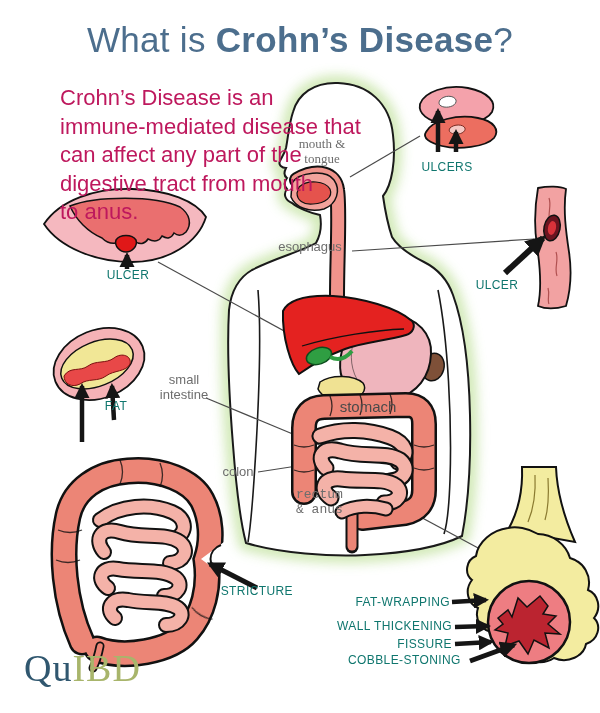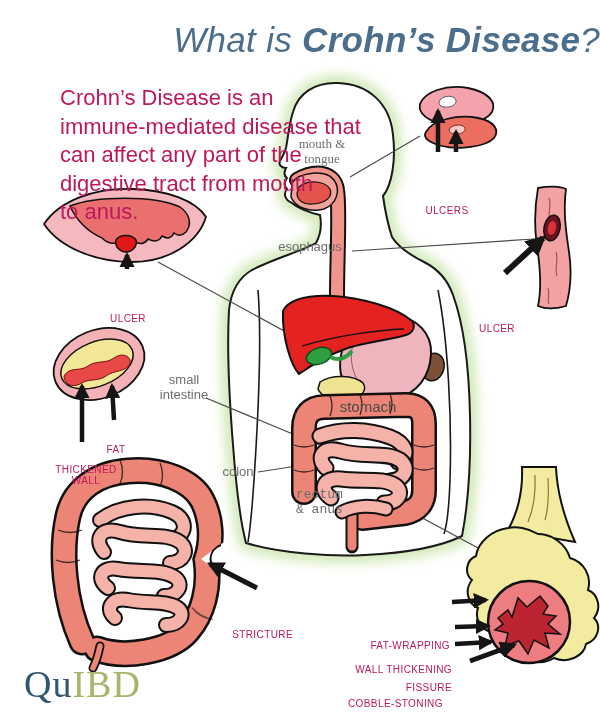--- a/index.html
+++ b/index.html
@@ -1,31 +1,31 @@
 <!DOCTYPE html>
 <html><head>
 <meta charset="utf-8">
 <style>
   html,body{margin:0;padding:0;background:#fff;}
   .canvas{position:relative;width:600px;height:713px;background:#fff;overflow:hidden;
           font-family:"Liberation Sans",sans-serif;}
   .scene{position:absolute;left:0;top:0;}
-  .title{position:absolute;left:0;top:20px;width:100%;text-align:right;
-         font-size:35px;color:#4c6e8d;letter-spacing:.3px;font-style:italic;}
+  .title{position:absolute;left:0;top:20px;width:100%;text-align:center;
+         font-size:35px;color:#4c6e8d;letter-spacing:.3px;}
   .title b{font-weight:700;}
   .intro{position:absolute;left:60px;top:84px;font-size:22px;color:#be185d;
          line-height:1.3;white-space:pre-line;}
   .lbl{position:absolute;white-space:pre-line;line-height:1.12;}
   .anat{color:#6d6d6d;font-size:13px;text-align:center;}
   .anat.big{font-size:15px;color:#4a4a4a;}
-  .path-lbl{color:#be185d;font-size:10px;letter-spacing:.4px;text-align:center;margin-top:44px;}
+  .path-lbl{color:#0f766e;font-size:12px;letter-spacing:.4px;text-align:center;}
   .r{text-align:right;}
   .l{text-align:left;font-family:Liberation Mono, monospace;}
   .logo{position:absolute;left:24px;top:646px;font-family:"Liberation Serif",serif;
-        font-size:38px;letter-spacing:1px;margin-top:16px;}
+        font-size:38px;letter-spacing:1px;}
   .logo .qu{color:#30576f;}
   .logo .ibd{color:#a8b56b;}
 </style>
 </head>
 <body>
 
 <div class="canvas">
 
   <svg class="scene" width="600" height="713" viewBox="0 0 600 713">
     <defs>
@@ -181,22 +181,20 @@
   <div class="lbl anat" style="left:142px;top:373px;width:84px;">small
 intestine</div>
   <div class="lbl anat" style="left:207px;top:465px;width:62px;">colon</div>
   <div class="lbl anat l" style="left:296px;top:488px;width:70px;text-align:left;">rectum
 &amp; anus</div>
 
   <div class="lbl path-lbl" style="left:415px;top:161px;width:64px;">ULCERS</div>
   <div class="lbl path-lbl" style="left:470px;top:279px;width:54px;">ULCER</div>
   <div class="lbl path-lbl" style="left:97px;top:269px;width:62px;">ULCER</div>
   <div class="lbl path-lbl" style="left:94px;top:400px;width:44px;">FAT</div>
-  <div class="lbl path-lbl" style="left:34px;top:420px;width:104px;">THICKENED
-WALL</div>
   <div class="lbl path-lbl" style="left:199px;top:585px;width:94px;text-align:right;">STRICTURE</div>
   <div class="lbl path-lbl r" style="left:338px;top:596px;width:112px;text-align:right;">FAT-WRAPPING</div>
   <div class="lbl path-lbl r" style="left:328px;top:620px;width:124px;">WALL THICKENING</div>
   <div class="lbl path-lbl r" style="left:358px;top:638px;width:94px;text-align:right;">FISSURE</div>
   <div class="lbl path-lbl r" style="left:348px;top:654px;width:120px;text-align:left;">COBBLE-STONING</div>
 
   <div class="logo"><span class="qu">Qu</span><span class="ibd">IBD</span></div>
 </div>
 
 </body></html>

